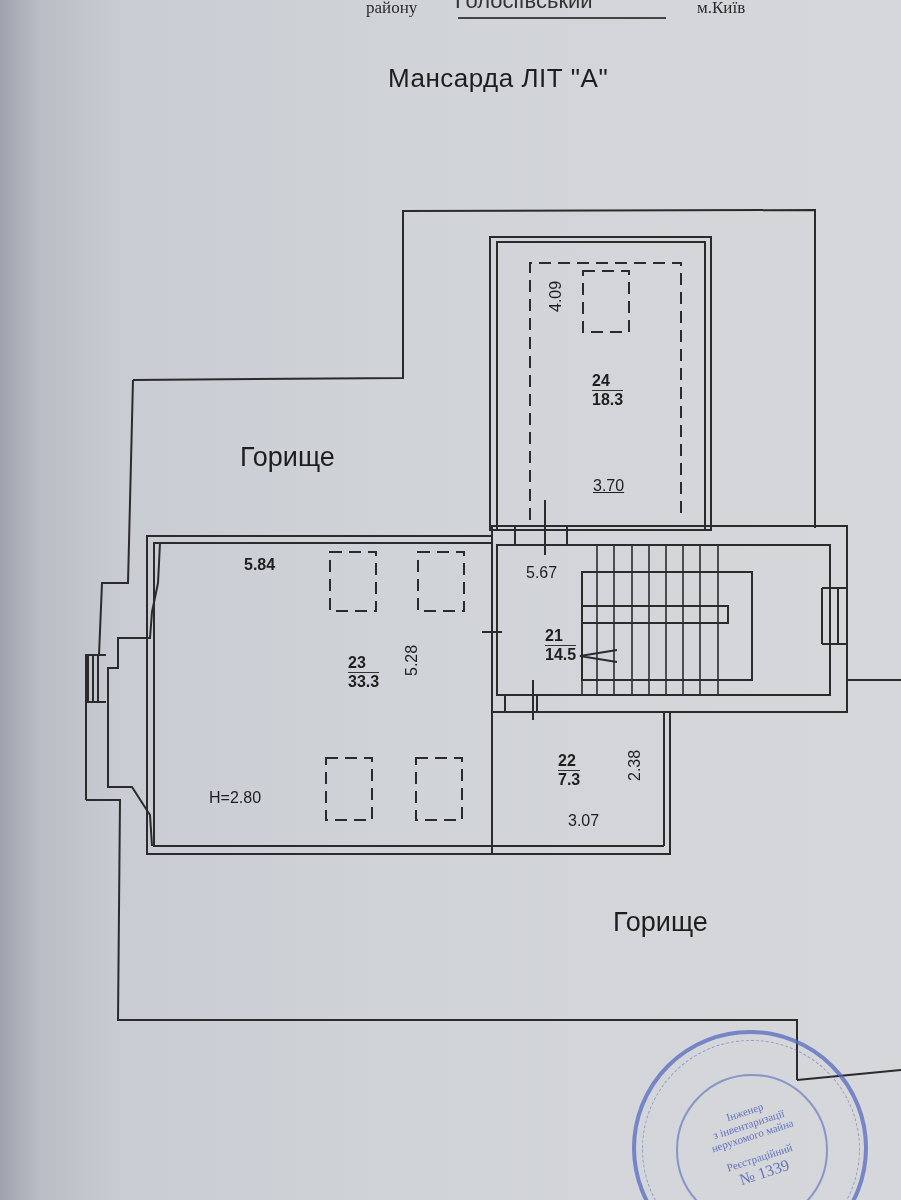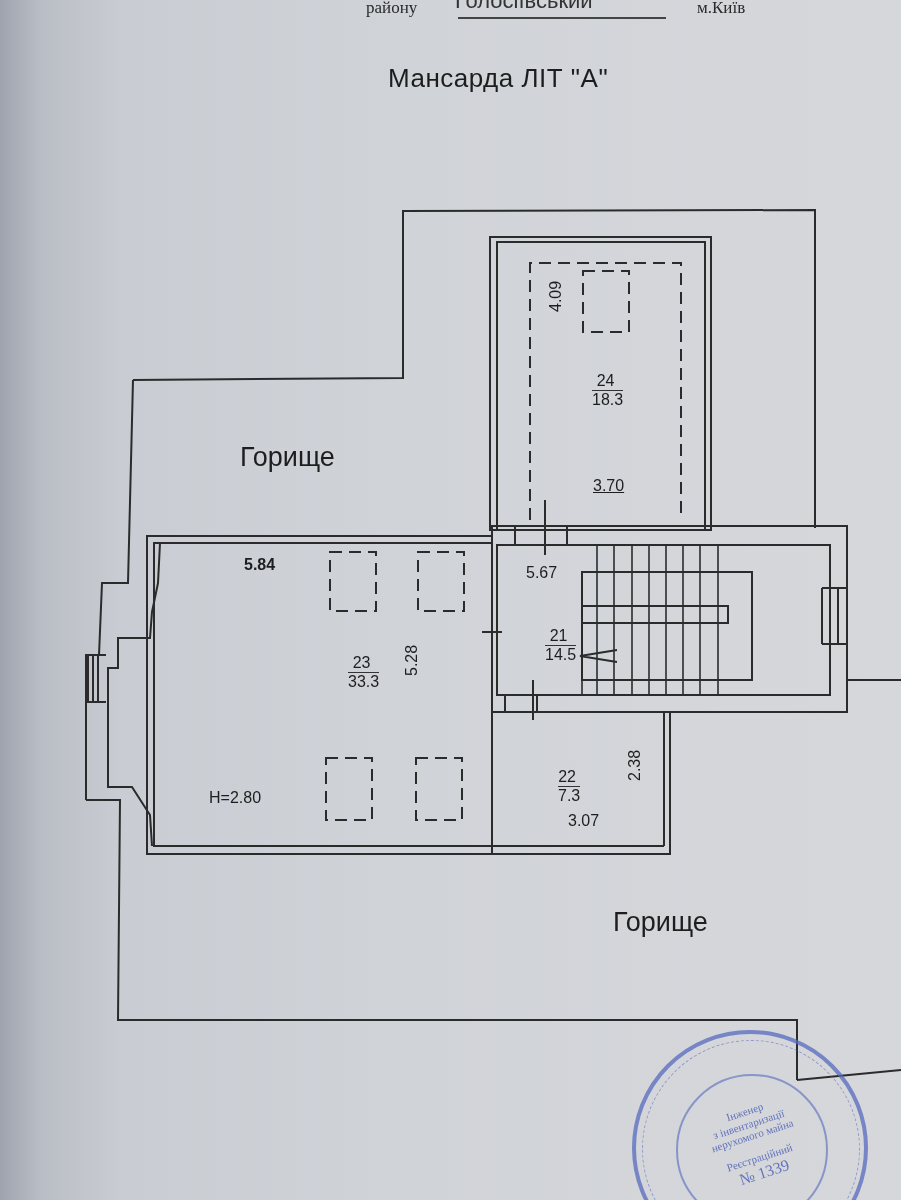--- a/index.html
+++ b/index.html
@@ -11,21 +11,21 @@
   }
   .doc { position: absolute; left: 0; top: 0; width: 901px; height: 1176px; }
   .header-text { position: absolute; font-family: "Liberation Serif", serif; font-size: 17px; color: #2a2a2a; }
   .district-value { position: absolute; left: 455px; top: -12px; font-size: 22px; color: #333; font-family: "Liberation Sans", sans-serif; }
   .district-line { position: absolute; left: 458px; top: 17px; width: 208px; height: 2px; background: #444; }
   .title { position: absolute; left: 388px; top: 63px; font-size: 26px; letter-spacing: 0.5px; color: #1d1d1d; }
   svg.plan { position: absolute; left: 0; top: 0; }
   .lbl { position: absolute; font-size: 16px; color: #1e1e1e; white-space: nowrap; line-height: 1; }
   .lbl.big { font-size: 27px; }
   .lbl.vert { transform: rotate(-90deg); transform-origin: left top; }
-  .frac { position: absolute; font-size: 16px; line-height: 1; text-align: center; color: #1e1e1e; }
+  .frac { position: absolute; font-size: 16px; line-height: 1; text-align: left; color: #1e1e1e; font-weight: bold; }
   .frac .num { display: block; border-bottom: 1.5px solid #333; padding-bottom: 1px; padding-right: 4px; }
   .frac .den { display: block; padding-top: 1px; }
   .watermark { position: absolute; left: 265px; top: 668px; font-family: "Liberation Serif", serif; font-size: 44px; letter-spacing: 4px; color: rgba(255,255,255,0.55); }
   .stamp { position: absolute; left: 632px; top: 1030px; width: 236px; height: 236px; border-radius: 50%; border: 4px solid rgba(85,105,190,0.75); box-sizing: border-box; }
   .stamp-inner { position: absolute; left: 40px; top: 40px; width: 148px; height: 148px; border-radius: 50%; border: 2px solid rgba(85,105,190,0.6); }
   .stamp-text { position: absolute; font-family: "Liberation Serif", serif; color: rgba(70,90,180,0.8); font-size: 11px; line-height: 1.15; text-align: center; transform: rotate(-18deg); }
   .stamp-ring { position: absolute; left: 6px; top: 6px; width: 216px; height: 216px; border-radius: 50%; border: 1px dashed rgba(85,105,190,0.55); }
 </style>
 </head>
 <body>
@@ -134,21 +134,21 @@
     <span class="den">33.3</span>
   </div>
   <span class="lbl" style="left:209px; top:790px;">H=2.80</span>
 
   <span class="lbl" style="left:526px; top:565px;">5.67</span>
   <div class="frac" style="left:545px; top:598px;margin-top:30px;">
     <span class="num">21</span>
     <span class="den">14.5</span>
   </div>
 
-  <div class="frac" style="left:558px; top:753px;margin-top:16px;">
+  <div class="frac" style="left:558px; top:753px;">
     <span class="num">22</span>
     <span class="den">7.3</span>
   </div>
   <span class="lbl vert" style="left:627px; top:781px;">2.38</span>
   <span class="lbl" style="left:568px; top:813px;">3.07</span>
 
 
   <div class="stamp">
     <div class="stamp-ring"></div>
     <div class="stamp-inner"></div>

